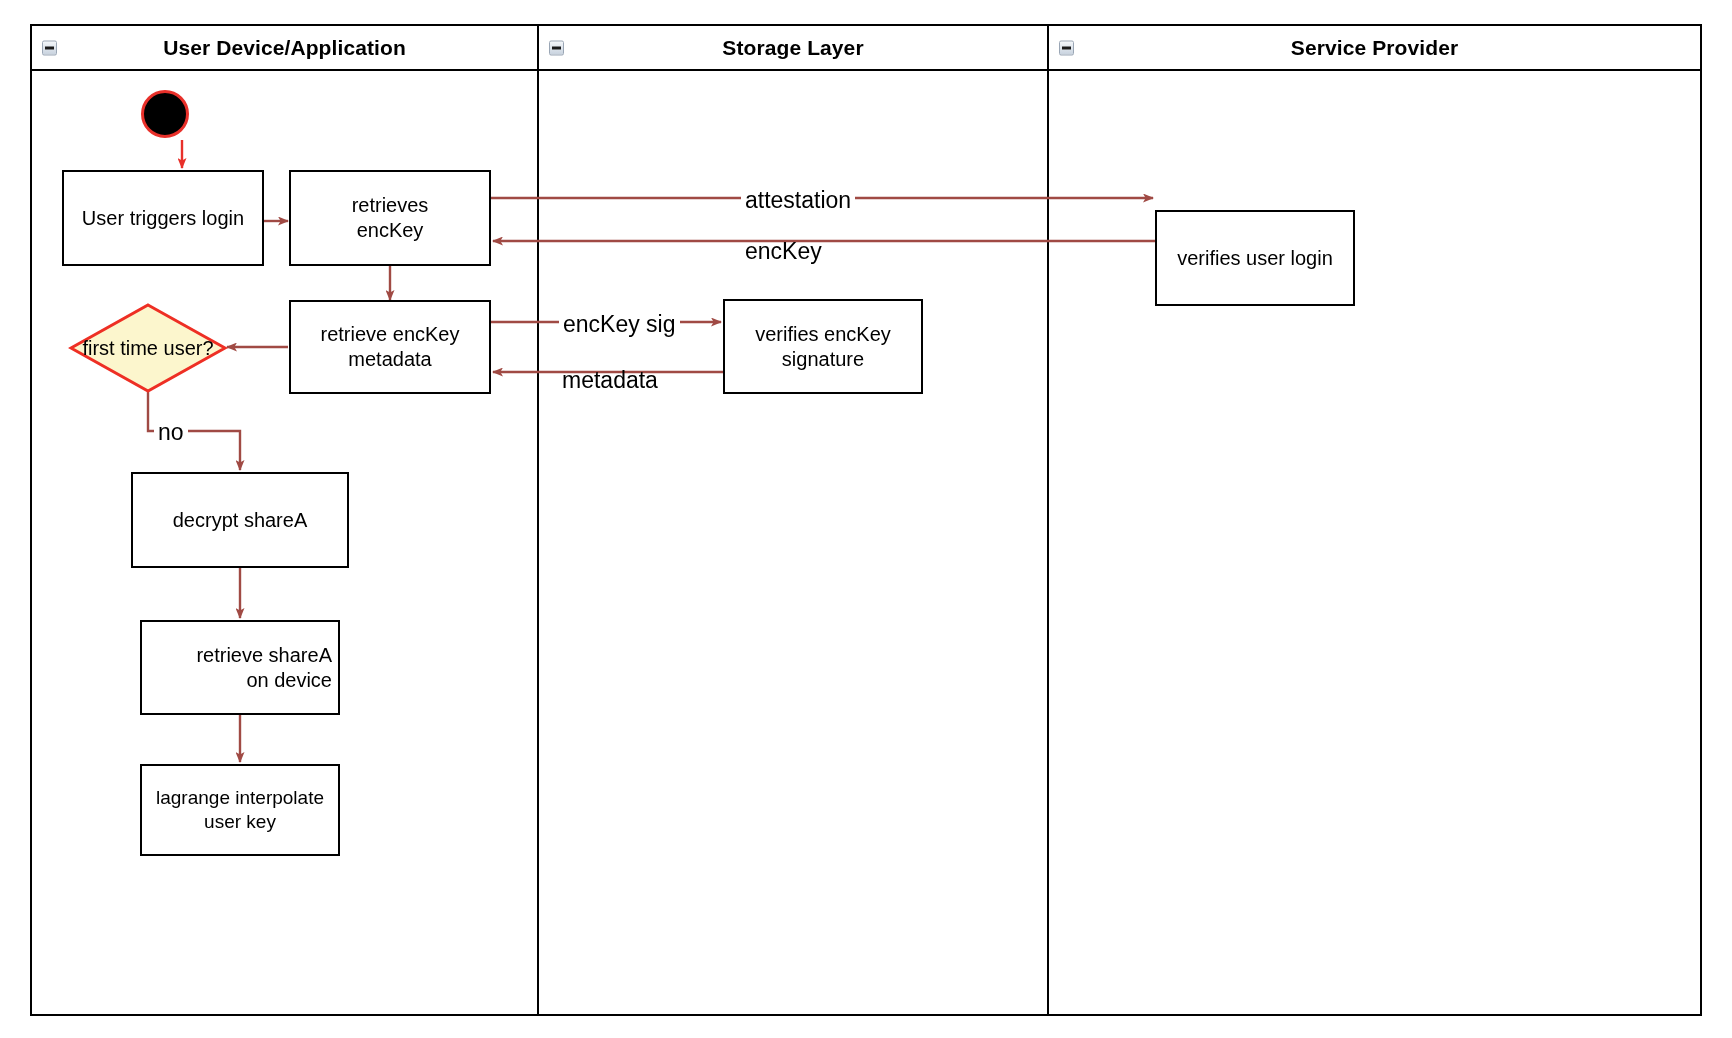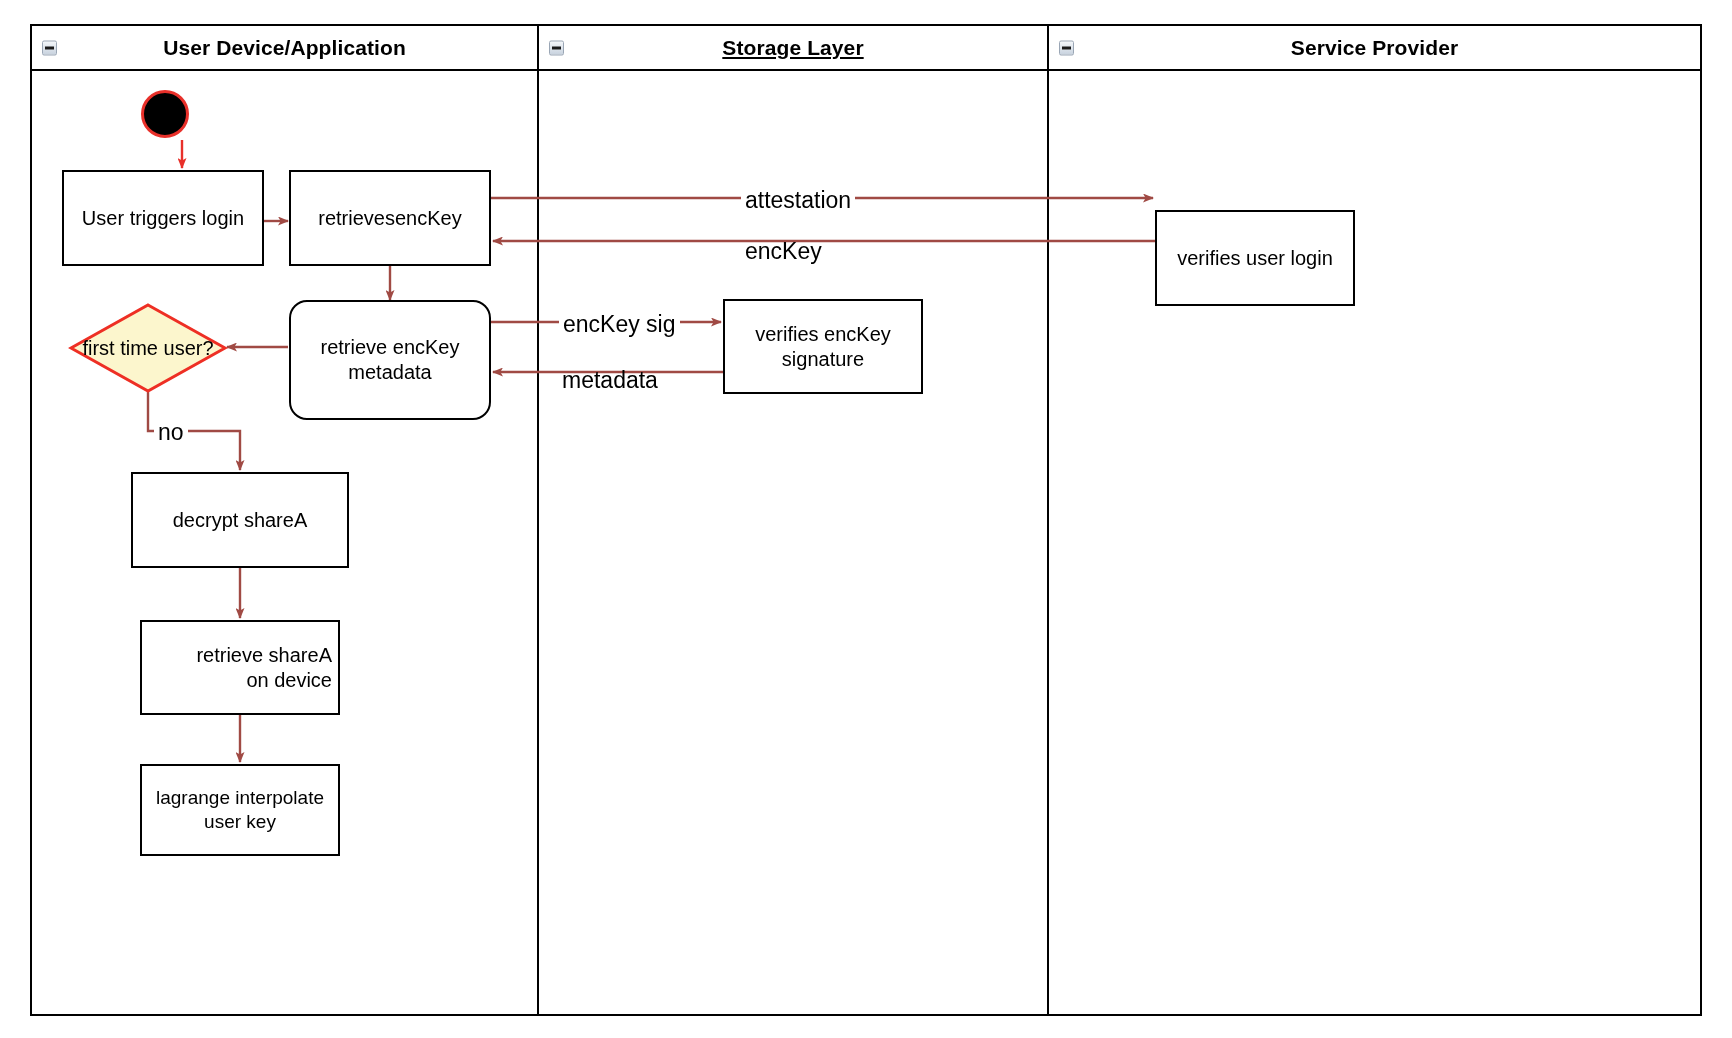--- a/index.html
+++ b/index.html
@@ -139,21 +139,21 @@
 
   <div class="lane first" style="left:30px; top:24px; width:507px; height:992px;"></div>
   <div class="lane-header" style="left:32px; top:26px; width:505px; height:45px;">
     <div class="collapse-icon">
         <i></i>
       </div>
     <div class="lane-title">User Device/Application</div>
   </div>
 
   <div class="lane" style="left:537px; top:24px; width:510px; height:992px;"></div>
-  <div class="lane-header" style="left:539px; top:26px; width:508px; height:45px;text-decoration:underline;">
+  <div class="lane-header" style="left:539px; top:26px; width:508px; height:45px;">
     <div class="collapse-icon">
         <i></i>
       </div>
     <div class="lane-title">Storage Layer</div>
   </div>
 
   <div class="lane" style="left:1047px; top:24px; width:655px; height:992px;"></div>
   <div class="lane-header" style="left:1049px; top:26px; width:651px; height:45px;">
     <div class="collapse-icon">
         <i></i>
@@ -193,26 +193,26 @@
 
     <path d="M240,715 L240,762" stroke="#a04a44" stroke-width="2.4" fill="none" marker-end="url(#ah)"></path>
   </svg>
 
   <div class="start-node" style="left:141px; top:90px; width:48px; height:48px;"></div>
 
   <div class="node" style="left:62px; top:170px; width:202px; height:96px;">
     <span>User triggers login</span>
   </div>
 
-  <div class="node" style="left:289px; top:170px; width:202px; height:96px; flex-direction:row;">
+  <div class="node" style="left:289px; top:170px; width:202px; height:96px; flex-direction:column;">
     <span>retrieves</span>
     <span>encKey</span>
   </div>
 
-  <div class="node" style="left:289px; top:300px; width:202px; height:120px; flex-direction:column;border-radius:18px;">
+  <div class="node" style="left:289px; top:300px; width:202px; height:94px; flex-direction:column;">
     <span>retrieve encKey</span>
     <span>metadata</span>
   </div>
 
   <div class="diamond-wrap" style="left:68px; top:302px; width:160px; height:92px;">
     <svg width="160" height="92" viewBox="0 0 160 92" xmlns="http://www.w3.org/2000/svg">
       <polygon points="80,3 157,46 80,89 3,46" fill="#fcf6cd" stroke="#ee2f24" stroke-width="3"></polygon>
     </svg>
     <div class="diamond-label">
       <div>

